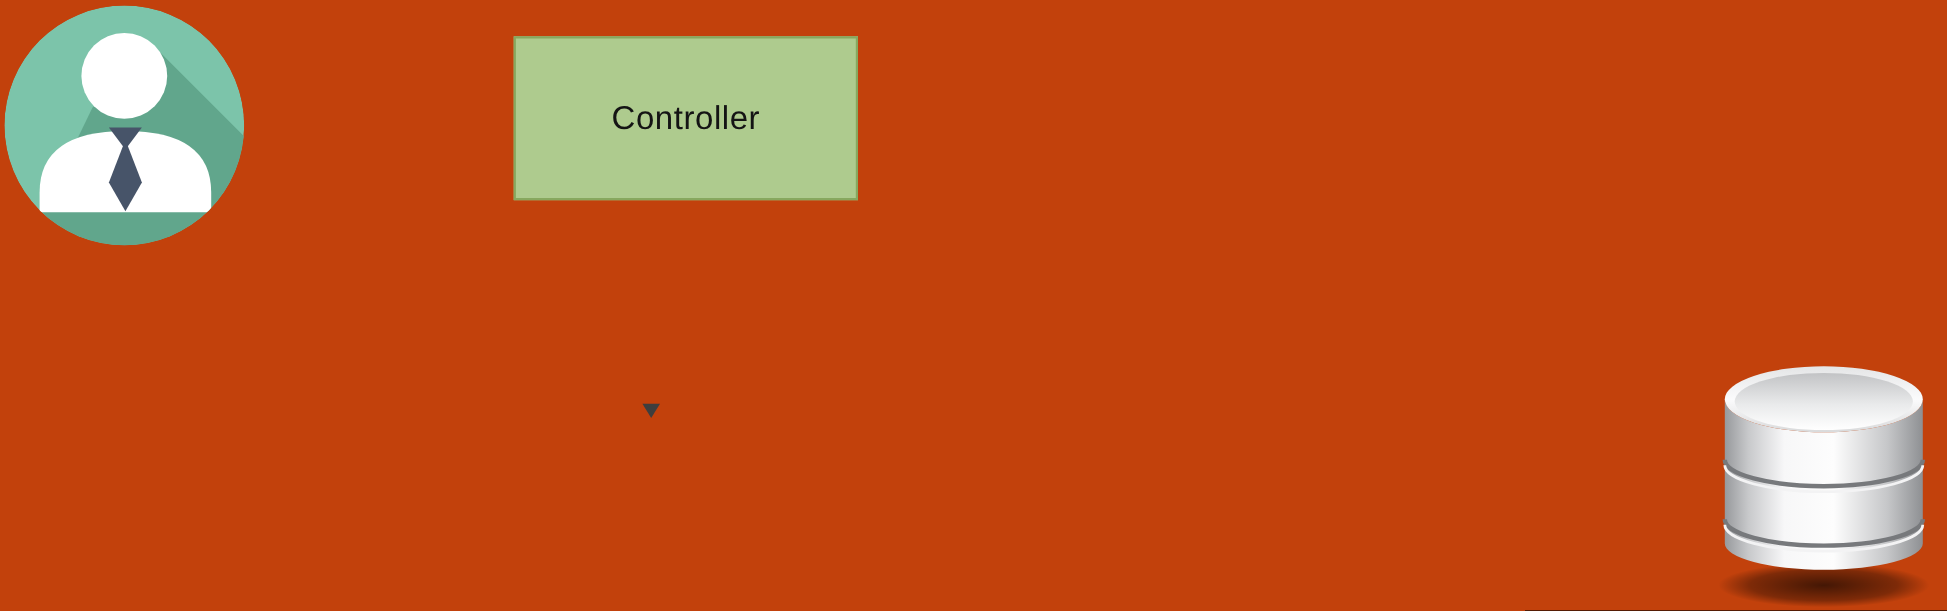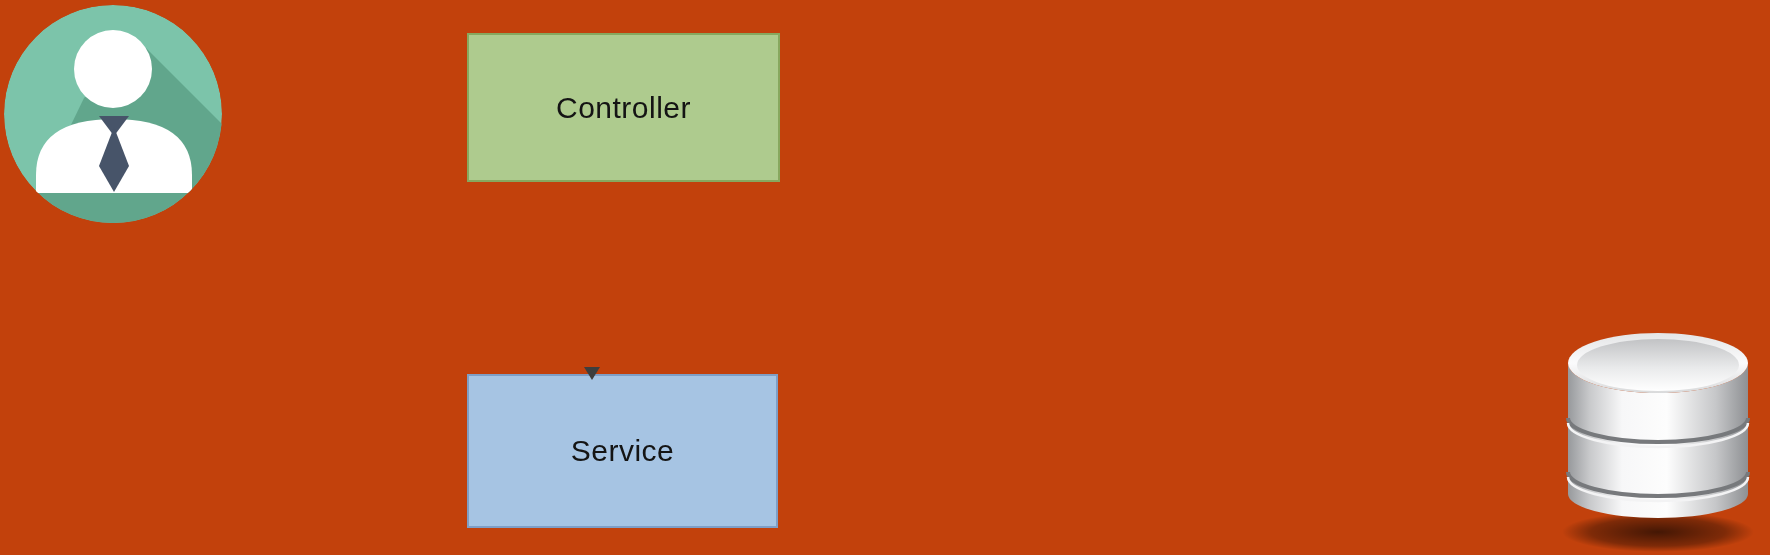--- a/index.html
+++ b/index.html
@@ -66,23 +66,20 @@
       <circle cx="111" cy="66" r="39" fill="#ffffff"></circle>
       <polygon fill="#475469" points="97,113 127,113 112,133"></polygon>
       <polygon fill="#475469" points="112,124 97,163 112,189 127,163"></polygon>
     </g>
   </svg>
 
   <div class="node-box" id="controller-box" style="background-color: rgb(174, 203, 142); border-color: rgb(135, 168, 95);">
     <span class="node-label">Controller</span>
   </div>
 
-  <div class="node-box" id="service-box" style="background-color: rgb(166, 196, 227); border-color: rgb(126, 158, 198);">
-    <span class="node-label">Service</span>
-  </div>
 
 
   <div id="arrowhead-remnant"></div>
 
   <svg id="database-icon" viewBox="0 0 196 229" xmlns="http://www.w3.org/2000/svg">
     <defs>
       <linearGradient id="db-body" x1="0" y1="0" x2="1" y2="0">
         <stop offset="0" stop-color="#97999c"></stop>
         <stop offset="0.12" stop-color="#c8c9cb"></stop>
         <stop offset="0.30" stop-color="#f7f7f8"></stop>

